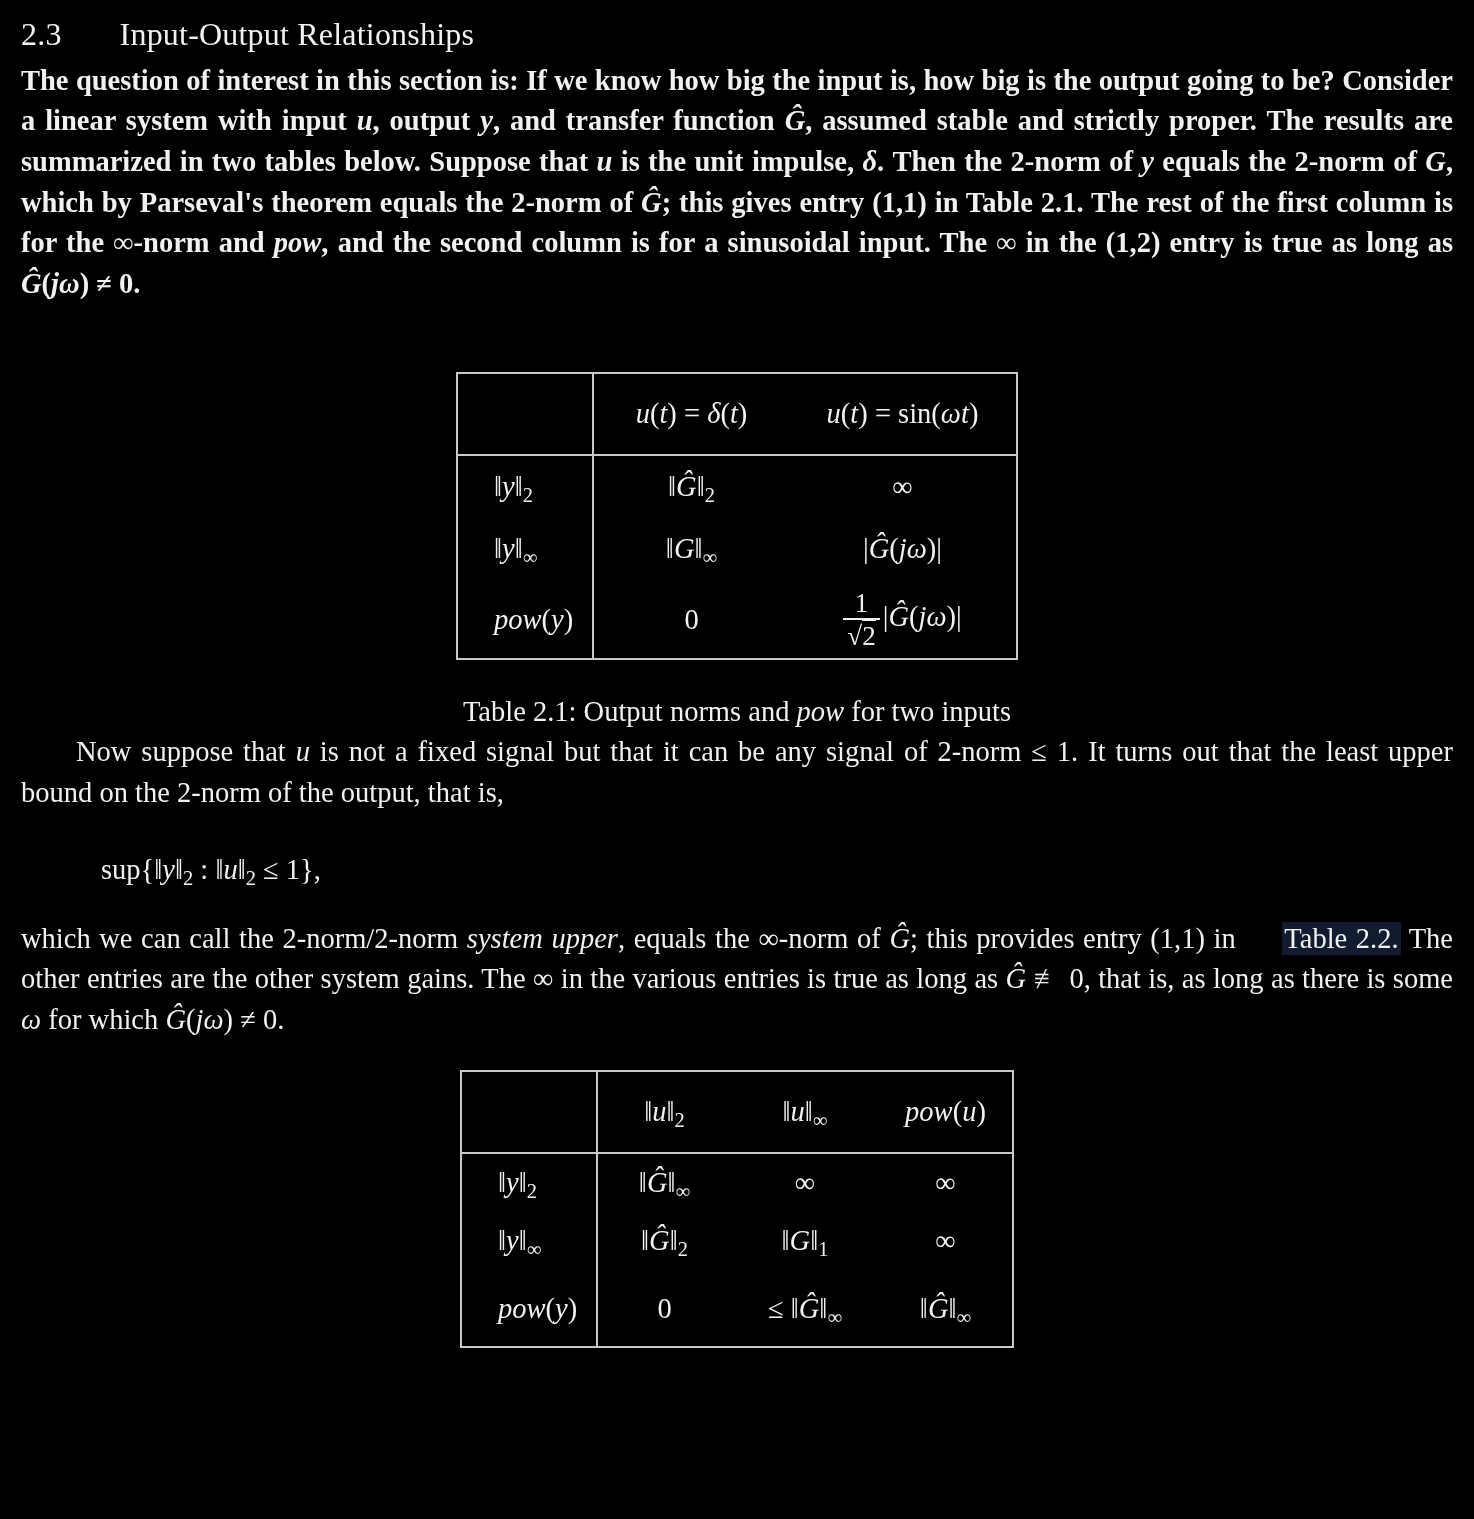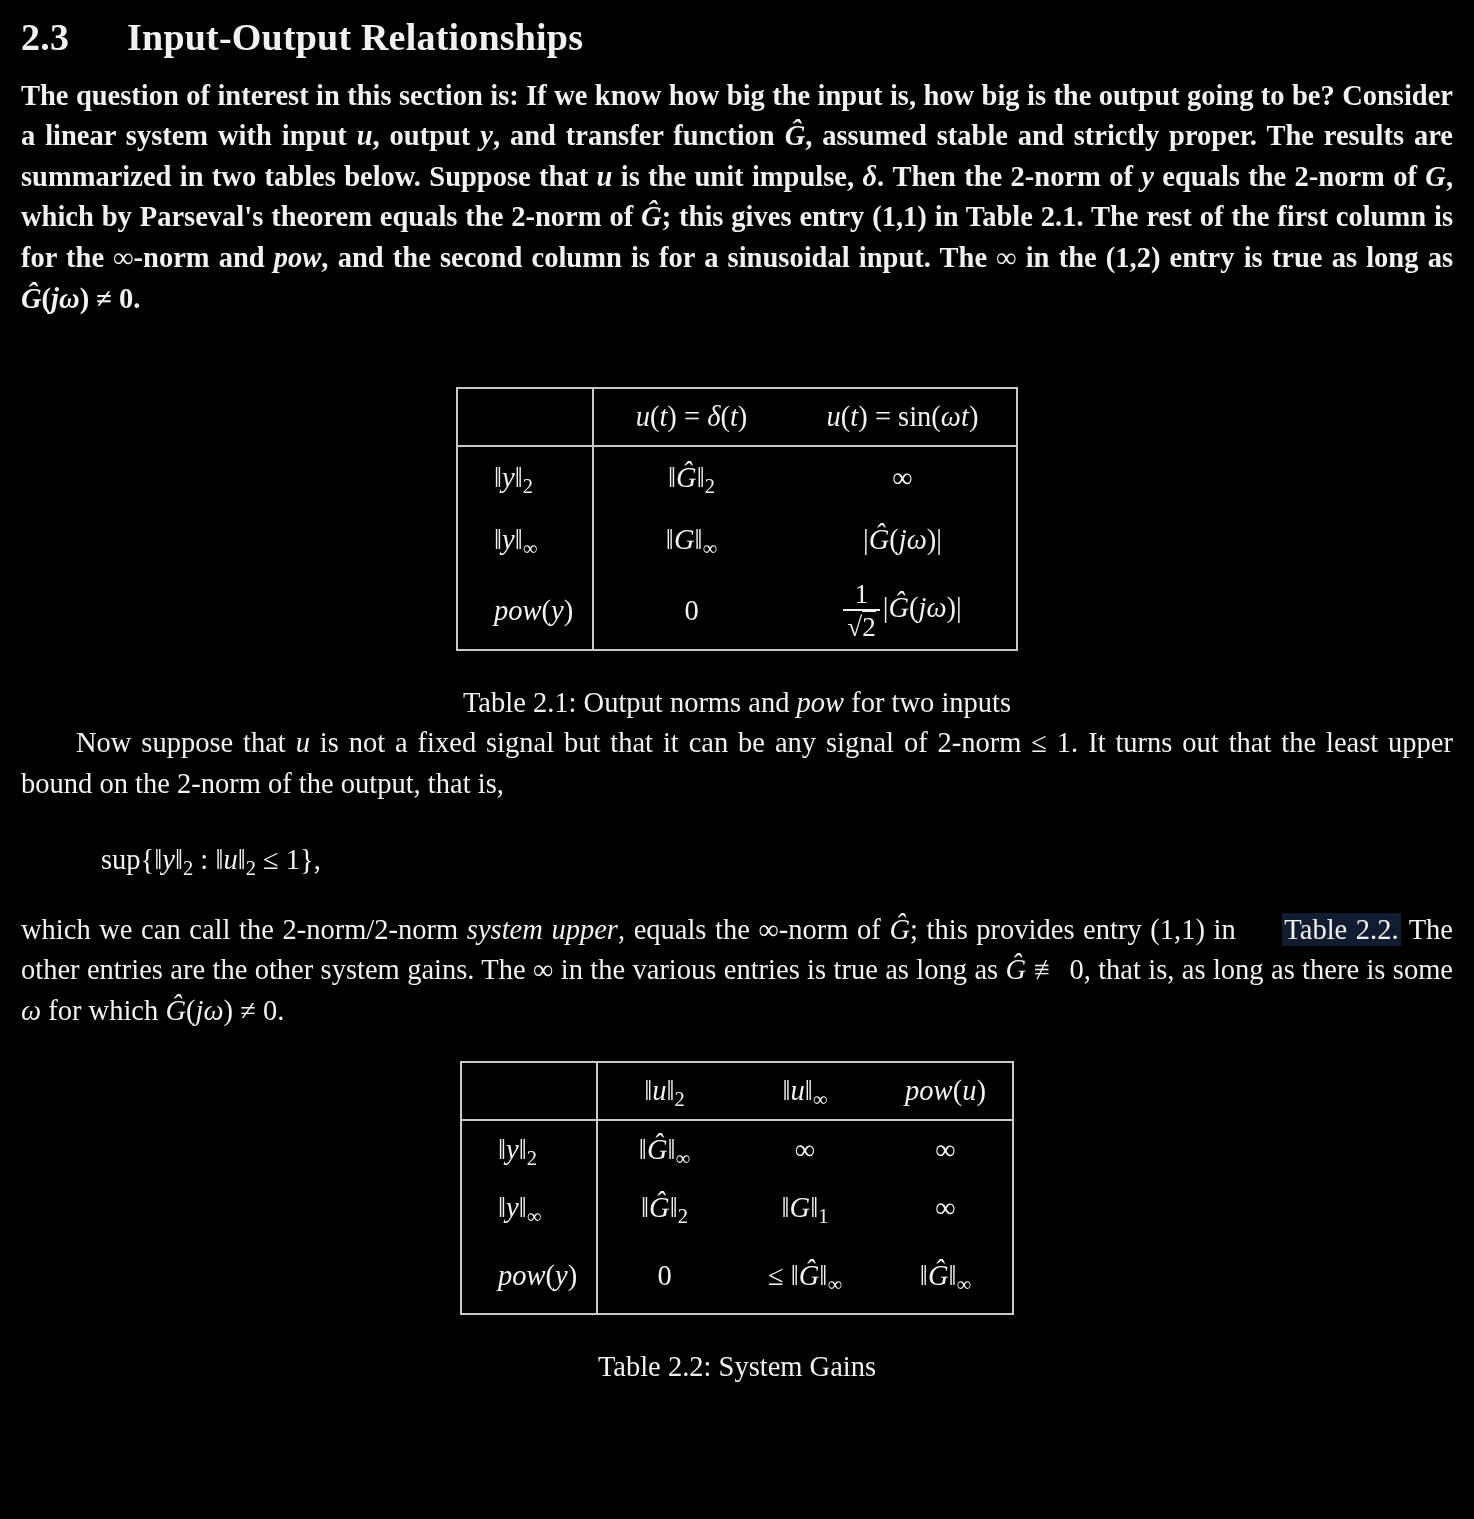--- a/index.html
+++ b/index.html
@@ -11,22 +11,22 @@
   *{box-sizing:border-box;}
   html,body{margin:0;padding:0;}
   body{
     width:1474px;height:1519px;overflow:hidden;
     background:var(--bg);color:var(--fg);
     font-family:"Liberation Serif","DejaVu Serif","DejaVu Sans",serif;
     font-size:28.5px;
   }
   .page{padding:0 21px;}
   .heading{
-    margin:16px 0 16px 0;
-    font-size:38px;font-weight:bold;line-height:1.15;
+    margin:16px 0 8px 0;
+    font-size:32px;font-weight:normal;line-height:1.15;
     letter-spacing:0.2px;
   }
   .heading .sec-num{margin-right:58px;}
   p.body-par{
     margin:0;text-align:justify;line-height:40.6px;
   }
   .par1{margin-top:38px;font-weight:bold;}
   .par2{margin-top:34px;text-indent:55px;}
   .par3{margin-top:28px;}
   .equation{
@@ -41,21 +41,21 @@
   table.norm-table{
     border-collapse:collapse;
     border:2px solid var(--border);
     table-layout:fixed;
   }
   table.norm-table td{
     padding:0 10px;text-align:center;vertical-align:middle;
     font-size:28.5px;
   }
   table.norm-table td.stub{text-align:left;padding-left:36px;}
-  table.norm-table thead td{border-bottom:2px solid var(--border);height:58px;}
+  table.norm-table thead td{border-bottom:2px solid var(--border);height:82px;}
   table.norm-table td.stub{border-right:2px solid var(--border);}
   #table1 col.c0{width:136px;} #table1 col.c1{width:196px;} #table1 col.c2{width:228px;}
   #table1 tbody tr:nth-child(1) td{height:62px;}
   #table1 tbody tr:nth-child(2) td{height:64px;}
   #table1 tbody tr:nth-child(3) td{height:78px;}
   #table2 col.c0{width:136px;} #table2 col.c1{width:134px;} #table2 col.c2{width:148px;} #table2 col.c3{width:134px;}
   #table2 tbody tr:nth-child(1) td{height:58px;}
   #table2 tbody tr:nth-child(2) td{height:60px;}
   #table2 tbody tr:nth-child(3) td{height:76px;}
   .caption{margin:0;text-align:center;line-height:40px;}
@@ -156,15 +156,14 @@
         <tr>
           <td class="stub"><i>pow</i>(<i>y</i>)</td>
           <td>0</td>
           <td>≤ ‖<i>Ĝ</i>‖<sub>∞</sub></td>
           <td>‖<i>Ĝ</i>‖<sub>∞</sub></td>
         </tr>
       </tbody>
     </table>
   </div>
 
-  <p class="caption cap2">Table 2.2: System Gains</p>
 
 </div>
 
 </body></html>

